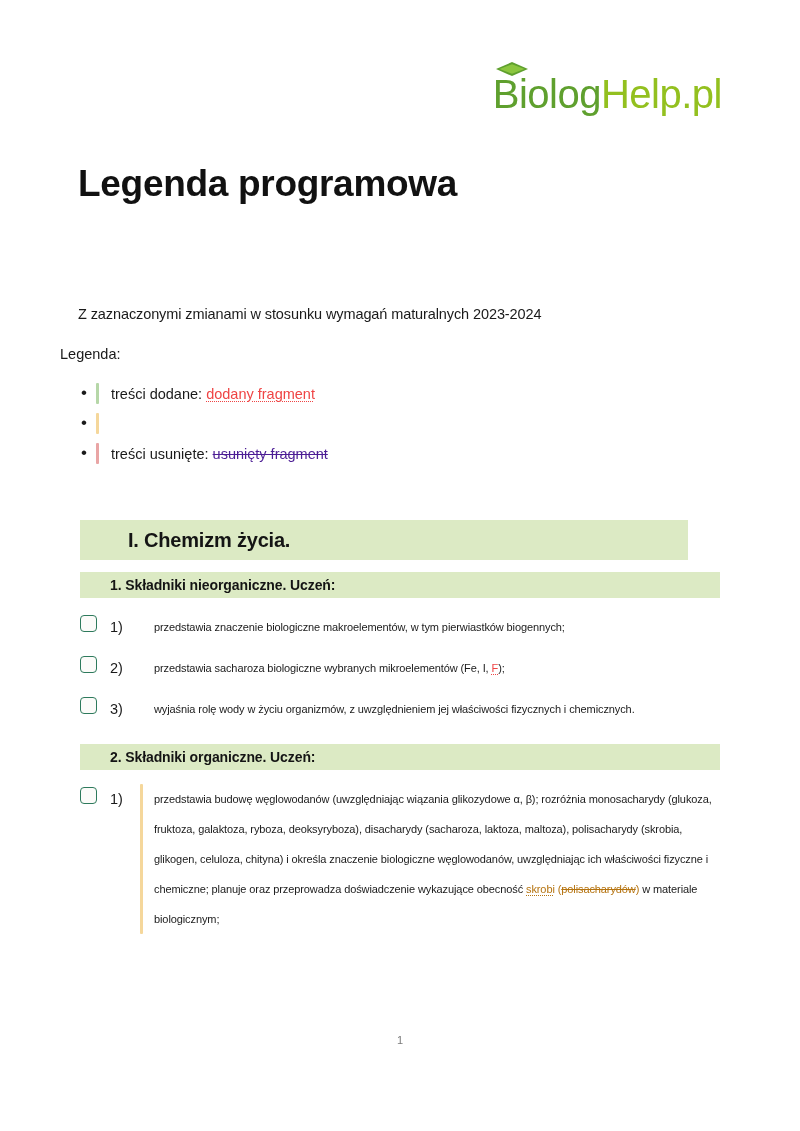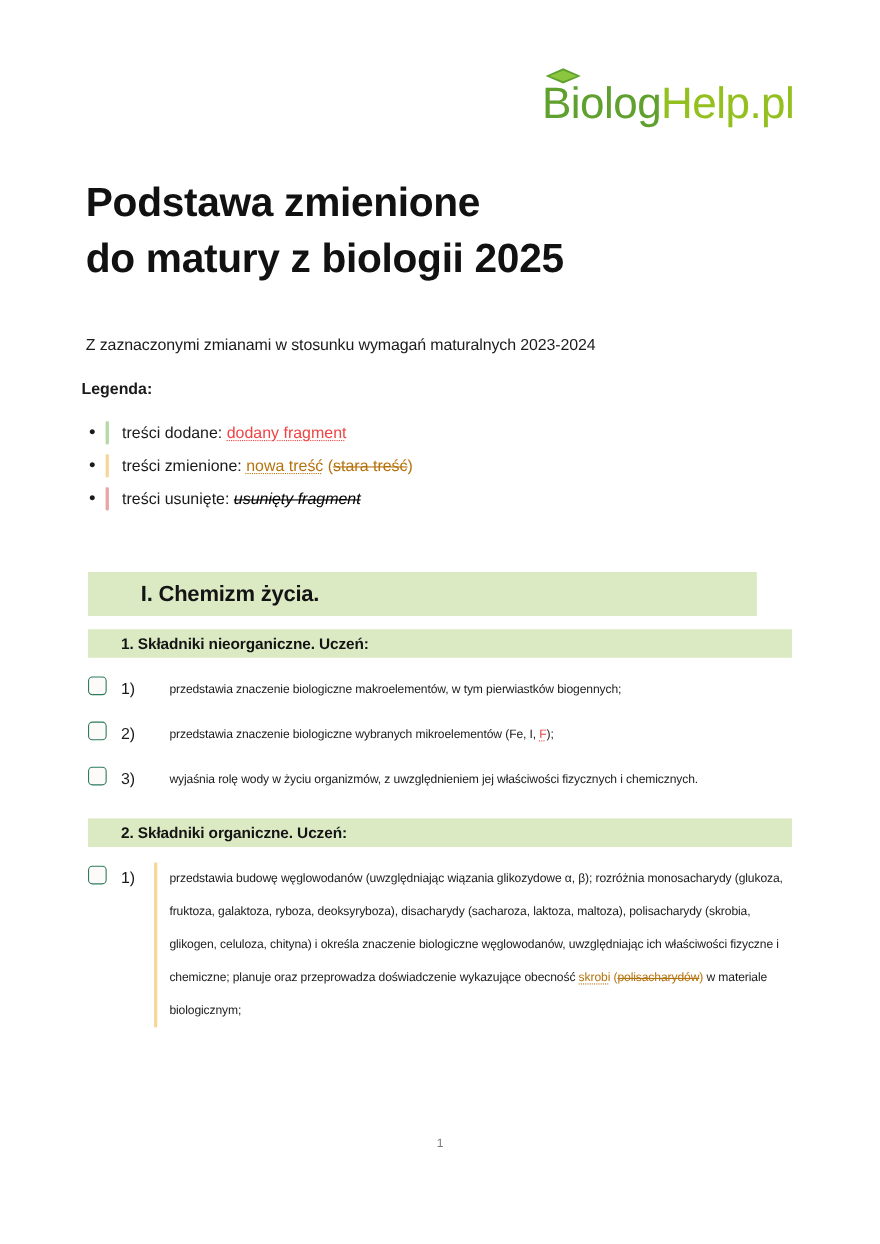--- a/index.html
+++ b/index.html
@@ -68,24 +68,24 @@
     left: 78px;
     top: 306px;
     font-size: 14.5px;
     font-weight: 400;
     color: #1a1a1a;
     letter-spacing: -0.1px;
   }
 
   .legend-label {
     position: absolute;
-    left: 74px;
+    left: 60px;
     top: 346px;
     font-size: 14.5px;
-    font-weight: 700;
+    font-weight: 400;
     color: #1a1a1a;
   }
 
   
   .legend-list {
     position: absolute;
     left: 78px;
     top: 383px;
     width: 560px;
   }
@@ -132,24 +132,23 @@
     text-decoration-thickness: 1px;
     text-underline-offset: 2px;
   }
   .mark-changed-old {
     color: #b5730f;
     text-decoration: line-through;
     text-decoration-thickness: 1px;
   }
   .mark-paren { color: #b5730f; }
   .mark-removed {
-    color: #000000;
+    color: #4c1d95;
     text-decoration: line-through;
     text-decoration-thickness: 1px;
-    font-style: italic;
   }
 
   
   .content {
     position: absolute;
     left: 80px;
     top: 520px;
     width: 640px;
   }
 
@@ -246,40 +245,38 @@
     <div class="logo-text">
       <svg class="logo-cap" viewBox="0 0 34 20">
         <polygon points="17,1 33,8 17,15 1,8" fill="#5fa02e"></polygon>
         <polygon points="17,3.2 29.5,8 17,12.8 4.5,8" fill="#8cc63f"></polygon>
       </svg>
       <span class="logo-part-a">Biolog</span><span class="logo-part-b">Help.pl</span>
     </div>
   </div>
 
   <h1 class="title">
-    <span class="title-line">Podstawa zmienione</span>
-    <span class="title-line">do matury z biologii 2025</span>
+    <span class="title-line">Legenda programowa</span>
   </h1>
 
   <div class="subtitle">Z zaznaczonymi zmianami w stosunku wymagań maturalnych 2023-2024</div>
 
   <div class="legend-label">Legenda:</div>
 
   <div class="legend-list">
 
     <div class="legend-item">
       <span class="legend-bullet">•</span>
       <span class="legend-bar bar-added"></span>
       <span class="legend-text"><span>treści dodane: </span><span class="mark-added">dodany fragment</span></span>
     </div>
 
     <div class="legend-item">
       <span class="legend-bullet">•</span>
       <span class="legend-bar bar-changed"></span>
-      <span class="legend-text"><span>treści zmienione: </span><span class="mark-changed-new">nowa treść</span><span class="mark-paren">&nbsp;(</span><span class="mark-changed-old">stara treść</span><span class="mark-paren">)</span></span>
     </div>
 
     <div class="legend-item">
       <span class="legend-bullet">•</span>
       <span class="legend-bar bar-removed"></span>
       <span class="legend-text"><span>treści usunięte: </span><span class="mark-removed">usunięty fragment</span></span>
     </div>
 
   </div>
 
@@ -293,21 +290,21 @@
 
       <div class="req-item no-accent">
         <span class="checkbox"></span>
         <span class="req-num">1)</span>
         <span class="req-text">przedstawia znaczenie biologiczne makroelementów, w tym pierwiastków biogennych;</span>
       </div>
 
       <div class="req-item no-accent">
         <span class="checkbox"></span>
         <span class="req-num">2)</span>
-        <span class="req-text"><span>przedstawia znaczenie biologiczne wybranych mikroelementów (Fe, I, </span><span class="mark-added">F</span><span>);</span></span>
+        <span class="req-text"><span>przedstawia sacharoza biologiczne wybranych mikroelementów (Fe, I, </span><span class="mark-added">F</span><span>);</span></span>
       </div>
 
       <div class="req-item no-accent">
         <span class="checkbox"></span>
         <span class="req-num">3)</span>
         <span class="req-text">wyjaśnia rolę wody w życiu organizmów, z uwzględnieniem jej właściwości fizycznych i chemicznych.</span>
       </div>
 
     </div>
 

